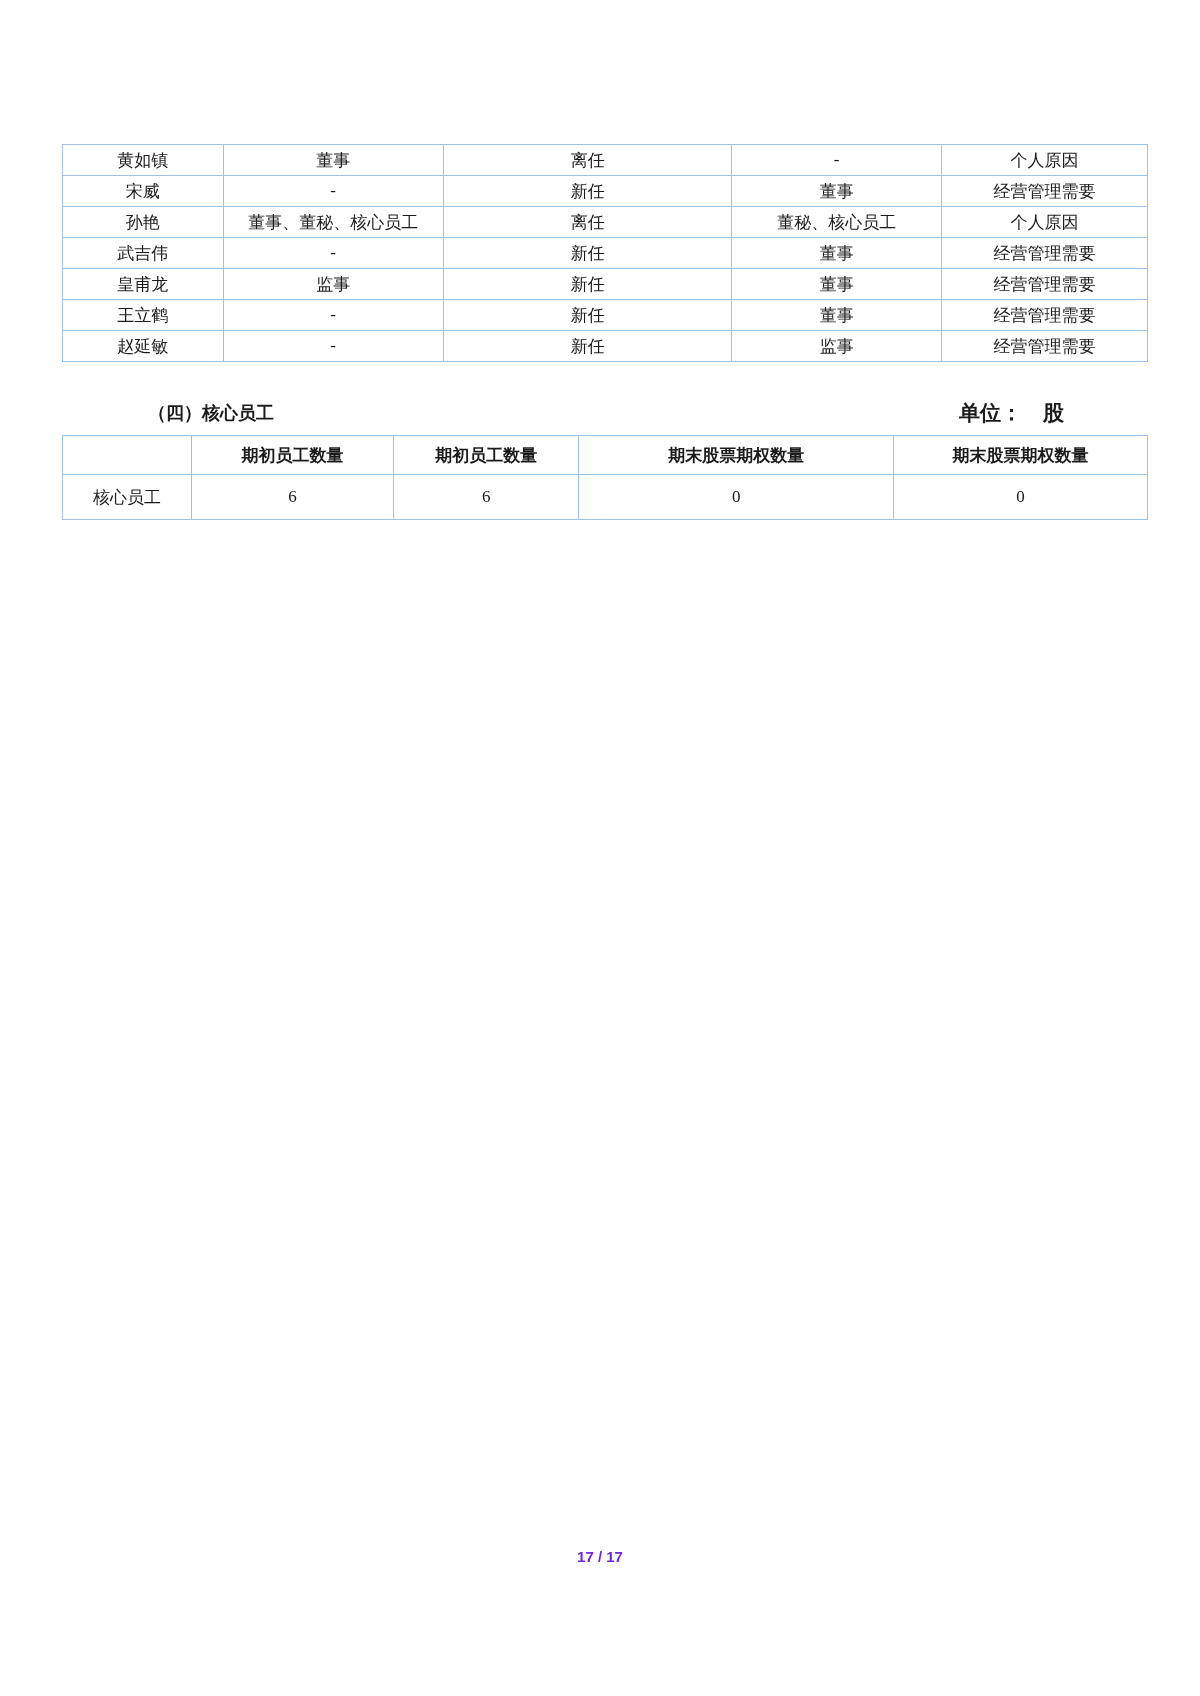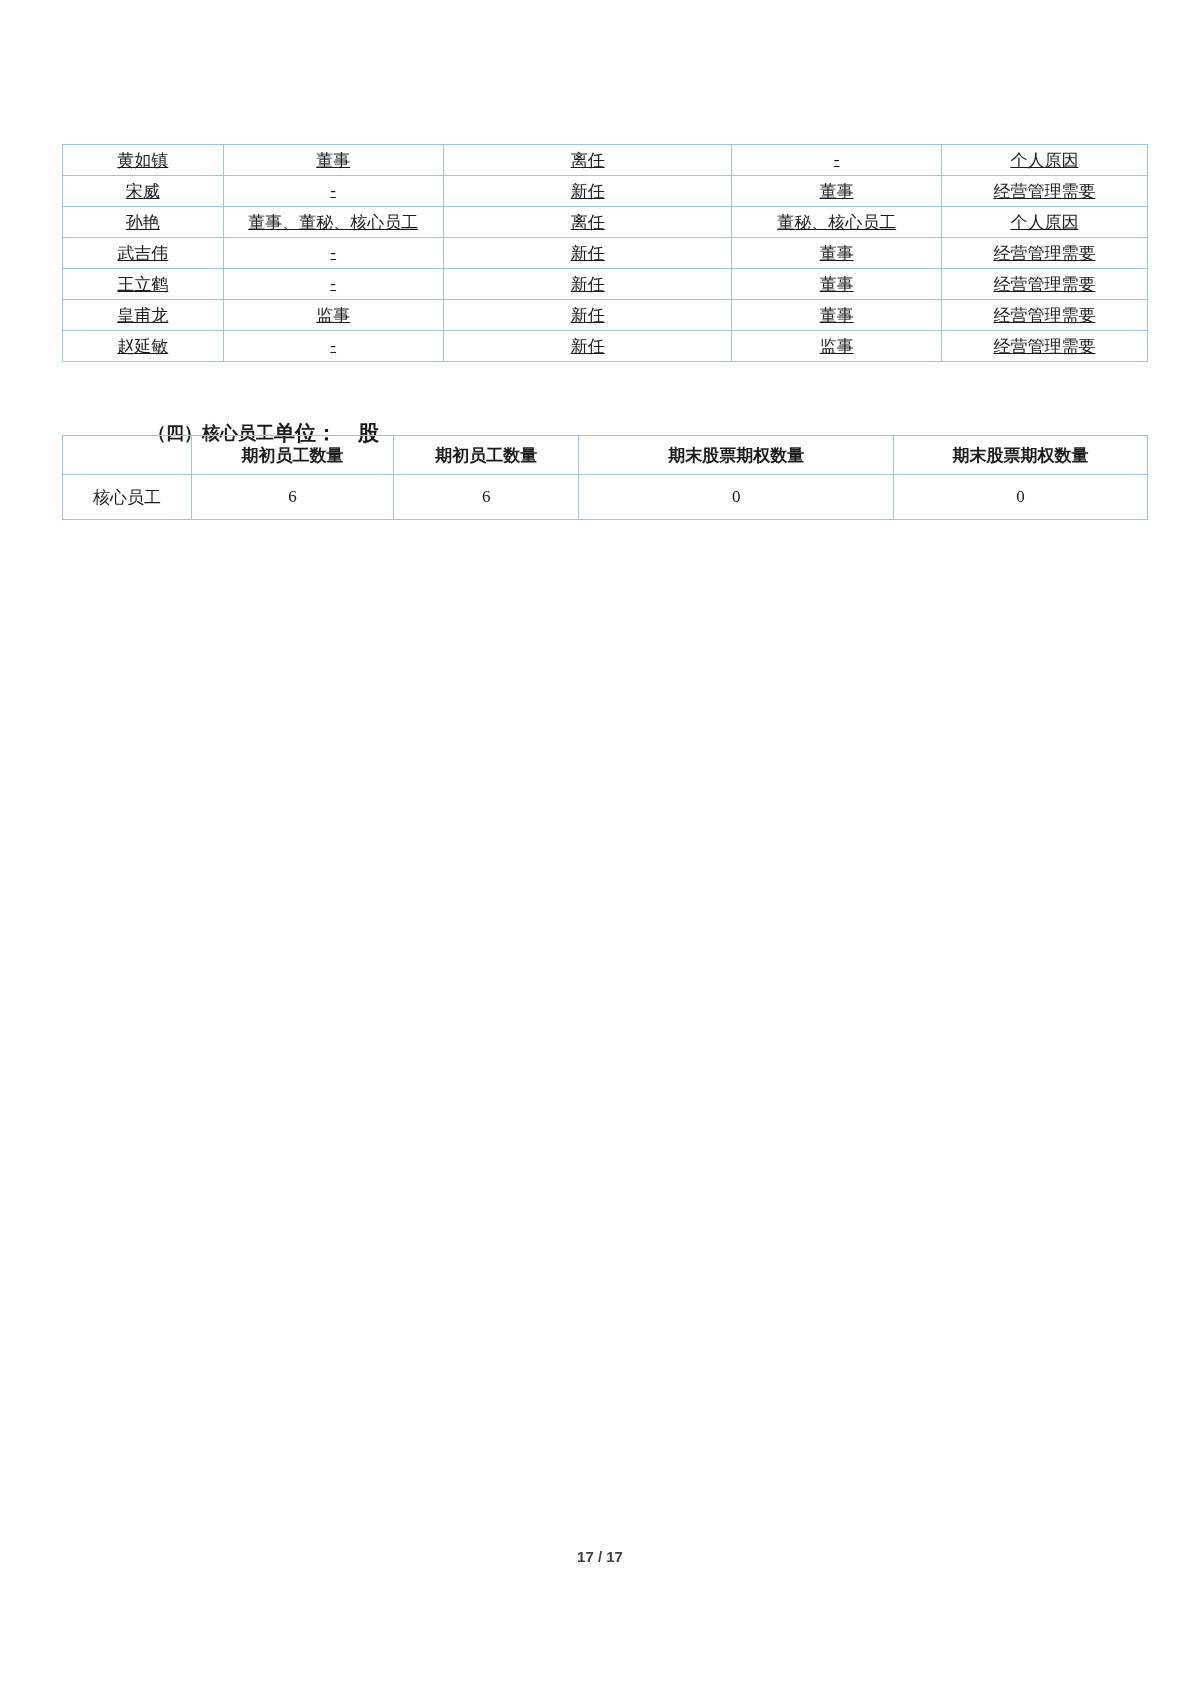--- a/index.html
+++ b/index.html
@@ -26,31 +26,31 @@
     overflow: hidden;
     white-space: nowrap;
   }
   
   .table1-wrap {
     position: absolute;
     left: 62px;
     top: 144px;
     width: 1086px;
   }
-  .table1-wrap td { height: 30px; text-decoration: underline; }
+  .table1-wrap td { height: 30px; }
   
   .section-line {
     position: absolute;
     left: 62px;
     top: 398px;
     width: 1086px;
     display: flex;
+    justify-content: space-between;
     align-items: center;
     height: 30px;
-    margin-top: 20px;
   }
   .section-heading {
     font-weight: bold;
     font-size: 18px;
     padding-left: 86px;
   }
   .unit-label {
     font-weight: bold;
     font-size: 21px;
     padding-right: 84px;
@@ -71,21 +71,21 @@
   
   .page-number {
     position: absolute;
     top: 1548px;
     left: 0;
     width: 100%;
     text-align: center;
     font-family: "Liberation Sans", "DejaVu Sans", sans-serif;
     font-weight: bold;
     font-size: 15px;
-    color: #404040;
+    color: #6d28d9;
   }
 </style>
 </head>
 <body>
 
 <div class="page">
 
   <div class="table1-wrap">
     <table>
       <colgroup>
@@ -118,29 +118,29 @@
           <td>个人原因</td>
         </tr>
         <tr>
           <td>武吉伟</td>
           <td>-</td>
           <td>新任</td>
           <td>董事</td>
           <td>经营管理需要</td>
         </tr>
         <tr>
-          <td>王立鹤</td>
-          <td>-</td>
+          <td>皇甫龙</td>
+          <td>监事</td>
           <td>新任</td>
           <td>董事</td>
           <td>经营管理需要</td>
         </tr>
         <tr>
-          <td>皇甫龙</td>
-          <td>监事</td>
+          <td>王立鹤</td>
+          <td>-</td>
           <td>新任</td>
           <td>董事</td>
           <td>经营管理需要</td>
         </tr>
         <tr>
           <td>赵延敏</td>
           <td>-</td>
           <td>新任</td>
           <td>监事</td>
           <td>经营管理需要</td>

